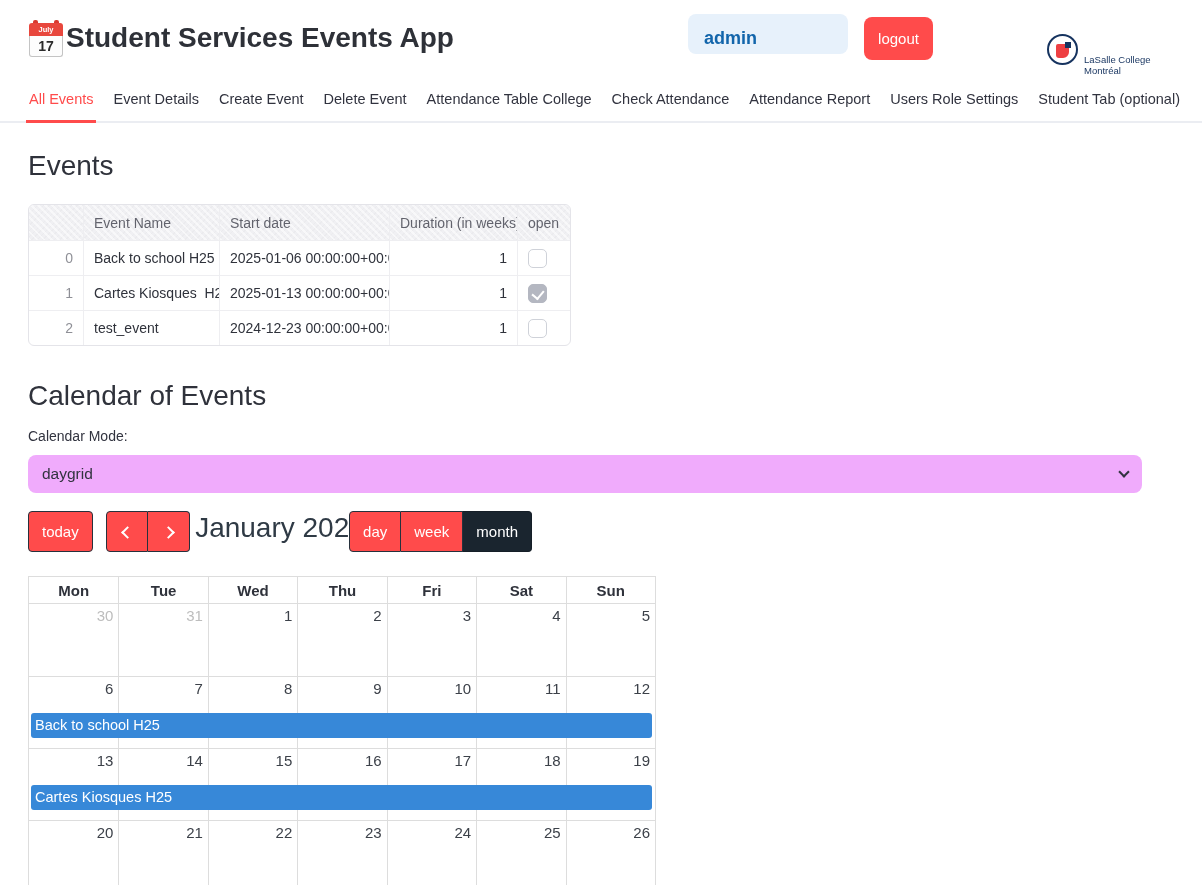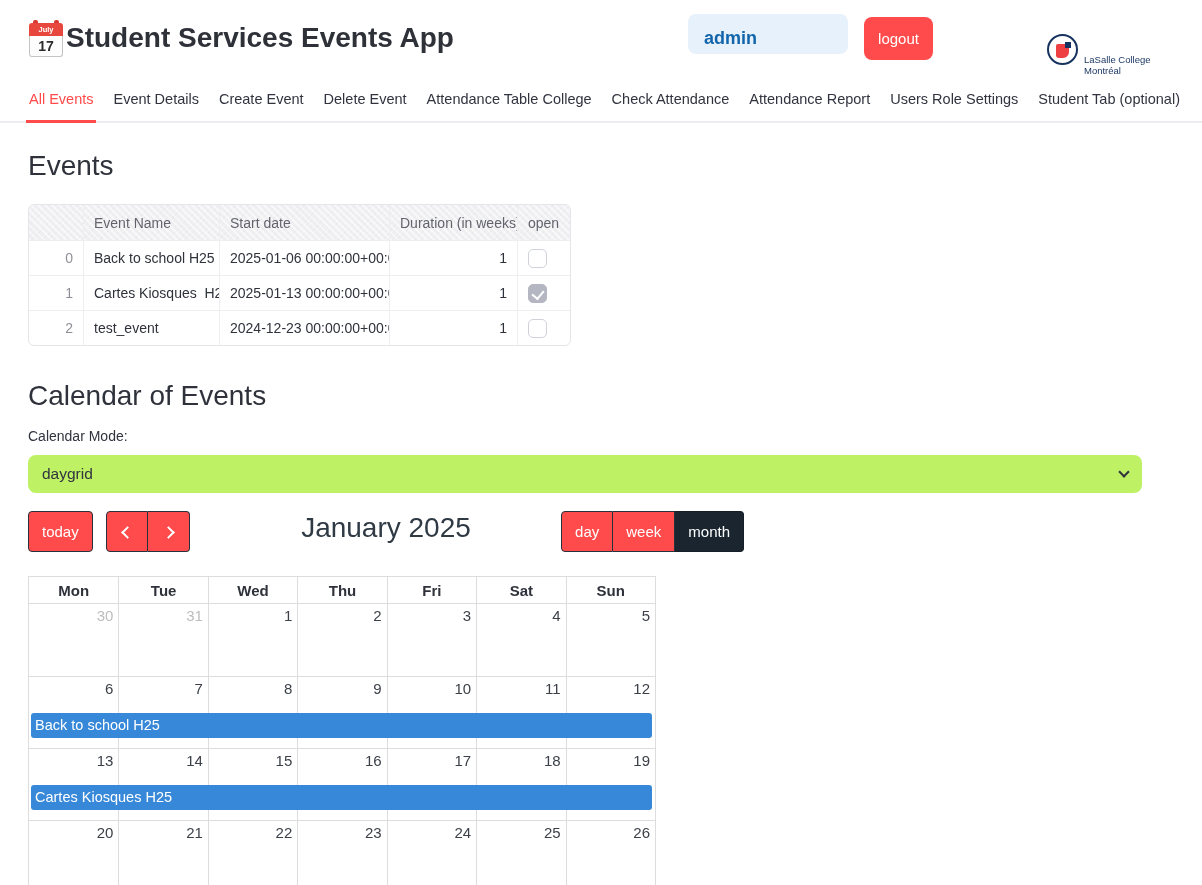--- a/index.html
+++ b/index.html
@@ -58,27 +58,27 @@
   .cb { display:inline-block; width:19px; height:19px; border-radius:5px; border:1.5px solid #cfd2d9;
     background:#fff; vertical-align:middle; position:relative; cursor:pointer; }
   .cb.checked { background:#b4b7c1; border-color:#b4b7c1; }
   .cb.checked::after { content:""; position:absolute; left:5px; top:3px; width:6px; height:9px;
     border-right:2px solid #fff; border-bottom:2px solid #fff; transform:rotate(40deg); }
 
   
   #calendar-section { margin-top:34px; }
   #calendar-section h2 { margin-bottom:16px; }
   .mode-label { font-size:14px; margin-bottom:11px; }
-  .mode-select { width:1114px; height:38px; background:#bef264; border-radius:8px; display:flex;
+  .mode-select { width:1114px; height:38px; background:#f0abfc; border-radius:8px; display:flex;
     align-items:center; justify-content:space-between; padding:12px 14px; font-size:15.5px; cursor:pointer; }
   .chev { display:inline-block; width:8px; height:8px; border-left:2px solid #31333F; border-bottom:2px solid #31333F; }
   .chev.down { transform:rotate(-45deg); margin-top:-4px; }
 
   
-  .fc-toolbar { position:relative; width:716px; height:41px; margin-top:18px; }
+  .fc-toolbar { position:relative; width:504px; height:41px; margin-top:18px; }
   .fc-btn { background:#FF4B4B; border:1px solid #26313c; color:#fff; font-size:15px; height:41px;
     padding:0 13px; font-family:inherit; cursor:pointer; }
   .fc-btn.active { background:#1A252F; border-color:#151e27; }
   #btn-today { position:absolute; left:0; border-radius:4px; }
   .grp { position:absolute; display:flex; }
   .grp .fc-btn + .fc-btn { border-left:none; }
   .grp .fc-btn:first-child { border-radius:4px 0 0 4px; }
   .grp .fc-btn:last-child { border-radius:0 4px 4px 0; }
   #grp-nav { left:78px; }
   #grp-nav .fc-btn { width:42px; }

